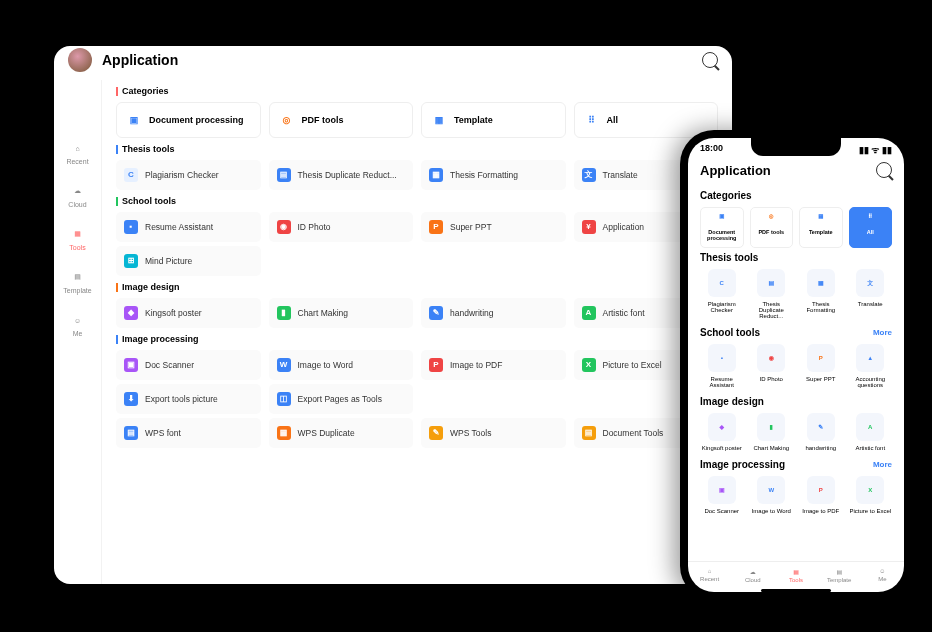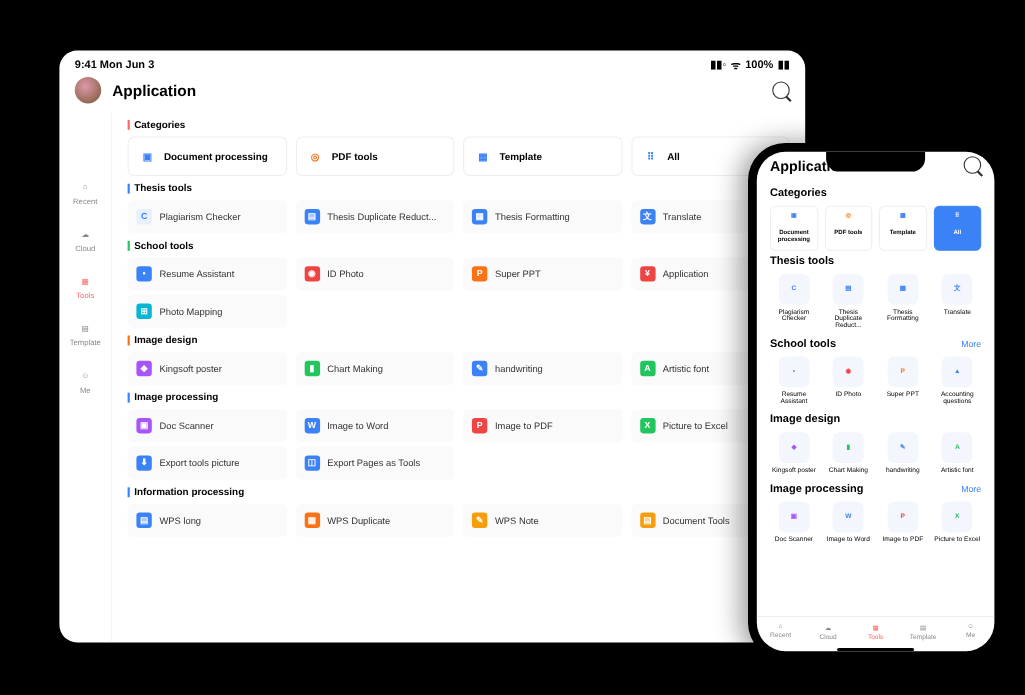--- a/index.html
+++ b/index.html
@@ -52,21 +52,21 @@
   background: #000; border-radius: 34px; padding: 8px; box-shadow: -6px 0 24px rgba(0,0,0,0.4);
 }
 .phone-screen { width: 100%; height: 100%; background: #fff; border-radius: 26px; overflow: hidden; display: flex; flex-direction: column; position: relative; }
 .notch { position: absolute; top: 0; left: 50%; transform: translateX(-50%); width: 90px; height: 18px; background: #000; border-radius: 0 0 12px 12px; z-index: 2; }
 .phone-status { display: flex; justify-content: space-between; padding: 5px 12px 2px; font-size: 9px; font-weight: 700; }
 .phone-header { display: flex; align-items: center; padding: 4px 12px 8px; gap: 8px; }
 .phone-title { font-size: 13px; font-weight: 700; flex: 1; }
 
 .phone-content { flex: 1; overflow-y: auto; padding: 0 12px; }
 .pcat-head { font-size: 10px; font-weight: 700; margin: 4px 0 6px; display: flex; justify-content: space-between; align-items: center; }
-.more { color: #3b82f6; font-size: 8px; font-weight: 400; }
+.more { color: #3b82f6; font-size: 8px; font-weight: 700; }
 .pcat-row { display: grid; grid-template-columns: repeat(4, 1fr); gap: 6px; }
 .pcat-card { border: 1px solid #eee; border-radius: 5px; padding: 6px 2px; display: flex; flex-direction: column; align-items: center; gap: 3px; font-size: 5.5px; font-weight: 600; text-align: center; cursor: pointer; }
 .pcat-card.all { background: #3b82f6; color: #fff; border-color: #3b82f6; }
 .pci { width: 12px; height: 12px; }
 
 .ptool-row { display: grid; grid-template-columns: repeat(4, 1fr); gap: 6px; margin-bottom: 8px; }
 .ptool { display: flex; flex-direction: column; align-items: center; gap: 4px; font-size: 6px; text-align: center; cursor: pointer; }
 .pti-wrap { width: 28px; height: 28px; border-radius: 6px; background: #f3f6fc; display: flex; align-items: center; justify-content: center; }
 
 .phone-tab { display: flex; border-top: 1px solid #eee; padding: 6px 0 4px; }
@@ -89,29 +89,20 @@
 .bg-amber { background: #f59e0b; }
 
 
 .glyph { font-weight: 800; line-height: 1; }
 </style>
 </head>
 <body>
 
 <div class="tablet">
   <div class="tablet-screen">
-    <div class="tablet-status">
-      <span>9:41 Mon Jun 3</span>
-      <span class="status-icons-right">
-        <span>▮▮◦</span>
-        <span>ᯤ</span>
-        <span>100%</span>
-        <span>▮▮</span>
-      </span>
-    </div>
     <div class="tablet-header">
       <div class="avatar"></div>
       <div class="tablet-title">Application</div>
       <div class="search-icon"></div>
     </div>
     <div class="tablet-body">
       <div class="sidebar">
         <div class="side-item">
           <div class="side-icon">⌂</div>
           <span>Recent</span>
@@ -198,21 +189,21 @@
               <span>Super PPT</span>
             </div>
           <div class="tool-card">
               <div class="ti bg-red glyph">¥</div>
               <span>Application</span>
             </div>
         </div>
         <div class="tool-row">
           <div class="tool-card">
               <div class="ti bg-cyan glyph">⊞</div>
-              <span>Photo Mapping</span>
+              <span>Mind Picture</span>
             </div>
         </div>
 
         <div class="cat-head">
           <div class="bar orange"></div>
           <span>Image design</span>
         </div>
         <div class="tool-row">
           <div class="tool-card">
               <div class="ti bg-purple glyph">◆</div>
@@ -258,50 +249,50 @@
           <div class="tool-card">
               <div class="ti bg-blue glyph">⬇</div>
               <span>Export tools picture</span>
             </div>
           <div class="tool-card">
               <div class="ti bg-blue glyph">◫</div>
               <span>Export Pages as Tools</span>
             </div>
         </div>
 
-        <div class="cat-head">
-          <div class="bar blue"></div>
-          <span>Information processing</span>
-        </div>
         <div class="tool-row">
           <div class="tool-card">
               <div class="ti bg-blue glyph">▤</div>
-              <span>WPS long</span>
+              <span>WPS font</span>
             </div>
           <div class="tool-card">
               <div class="ti bg-orange glyph">▦</div>
               <span>WPS Duplicate</span>
             </div>
           <div class="tool-card">
               <div class="ti bg-amber glyph">✎</div>
-              <span>WPS Note</span>
+              <span>WPS Tools</span>
             </div>
           <div class="tool-card">
               <div class="ti bg-amber glyph">▤</div>
               <span>Document Tools</span>
             </div>
         </div>
       </div>
     </div>
   </div>
 </div>
 
 <div class="phone">
   <div class="phone-screen">
     <div class="notch"></div>
+    <div class="phone-status">
+      <span>18:00</span>
+      <span>▮▮ ᯤ ▮▮</span>
+    </div>
     <div class="phone-header">
       <div class="phone-title">Application</div>
       <div class="search-icon"></div>
     </div>
     <div class="phone-content">
       <div class="pcat-head">
         <span>Categories</span>
       </div>
       <div class="pcat-row">
         <div class="pcat-card">

